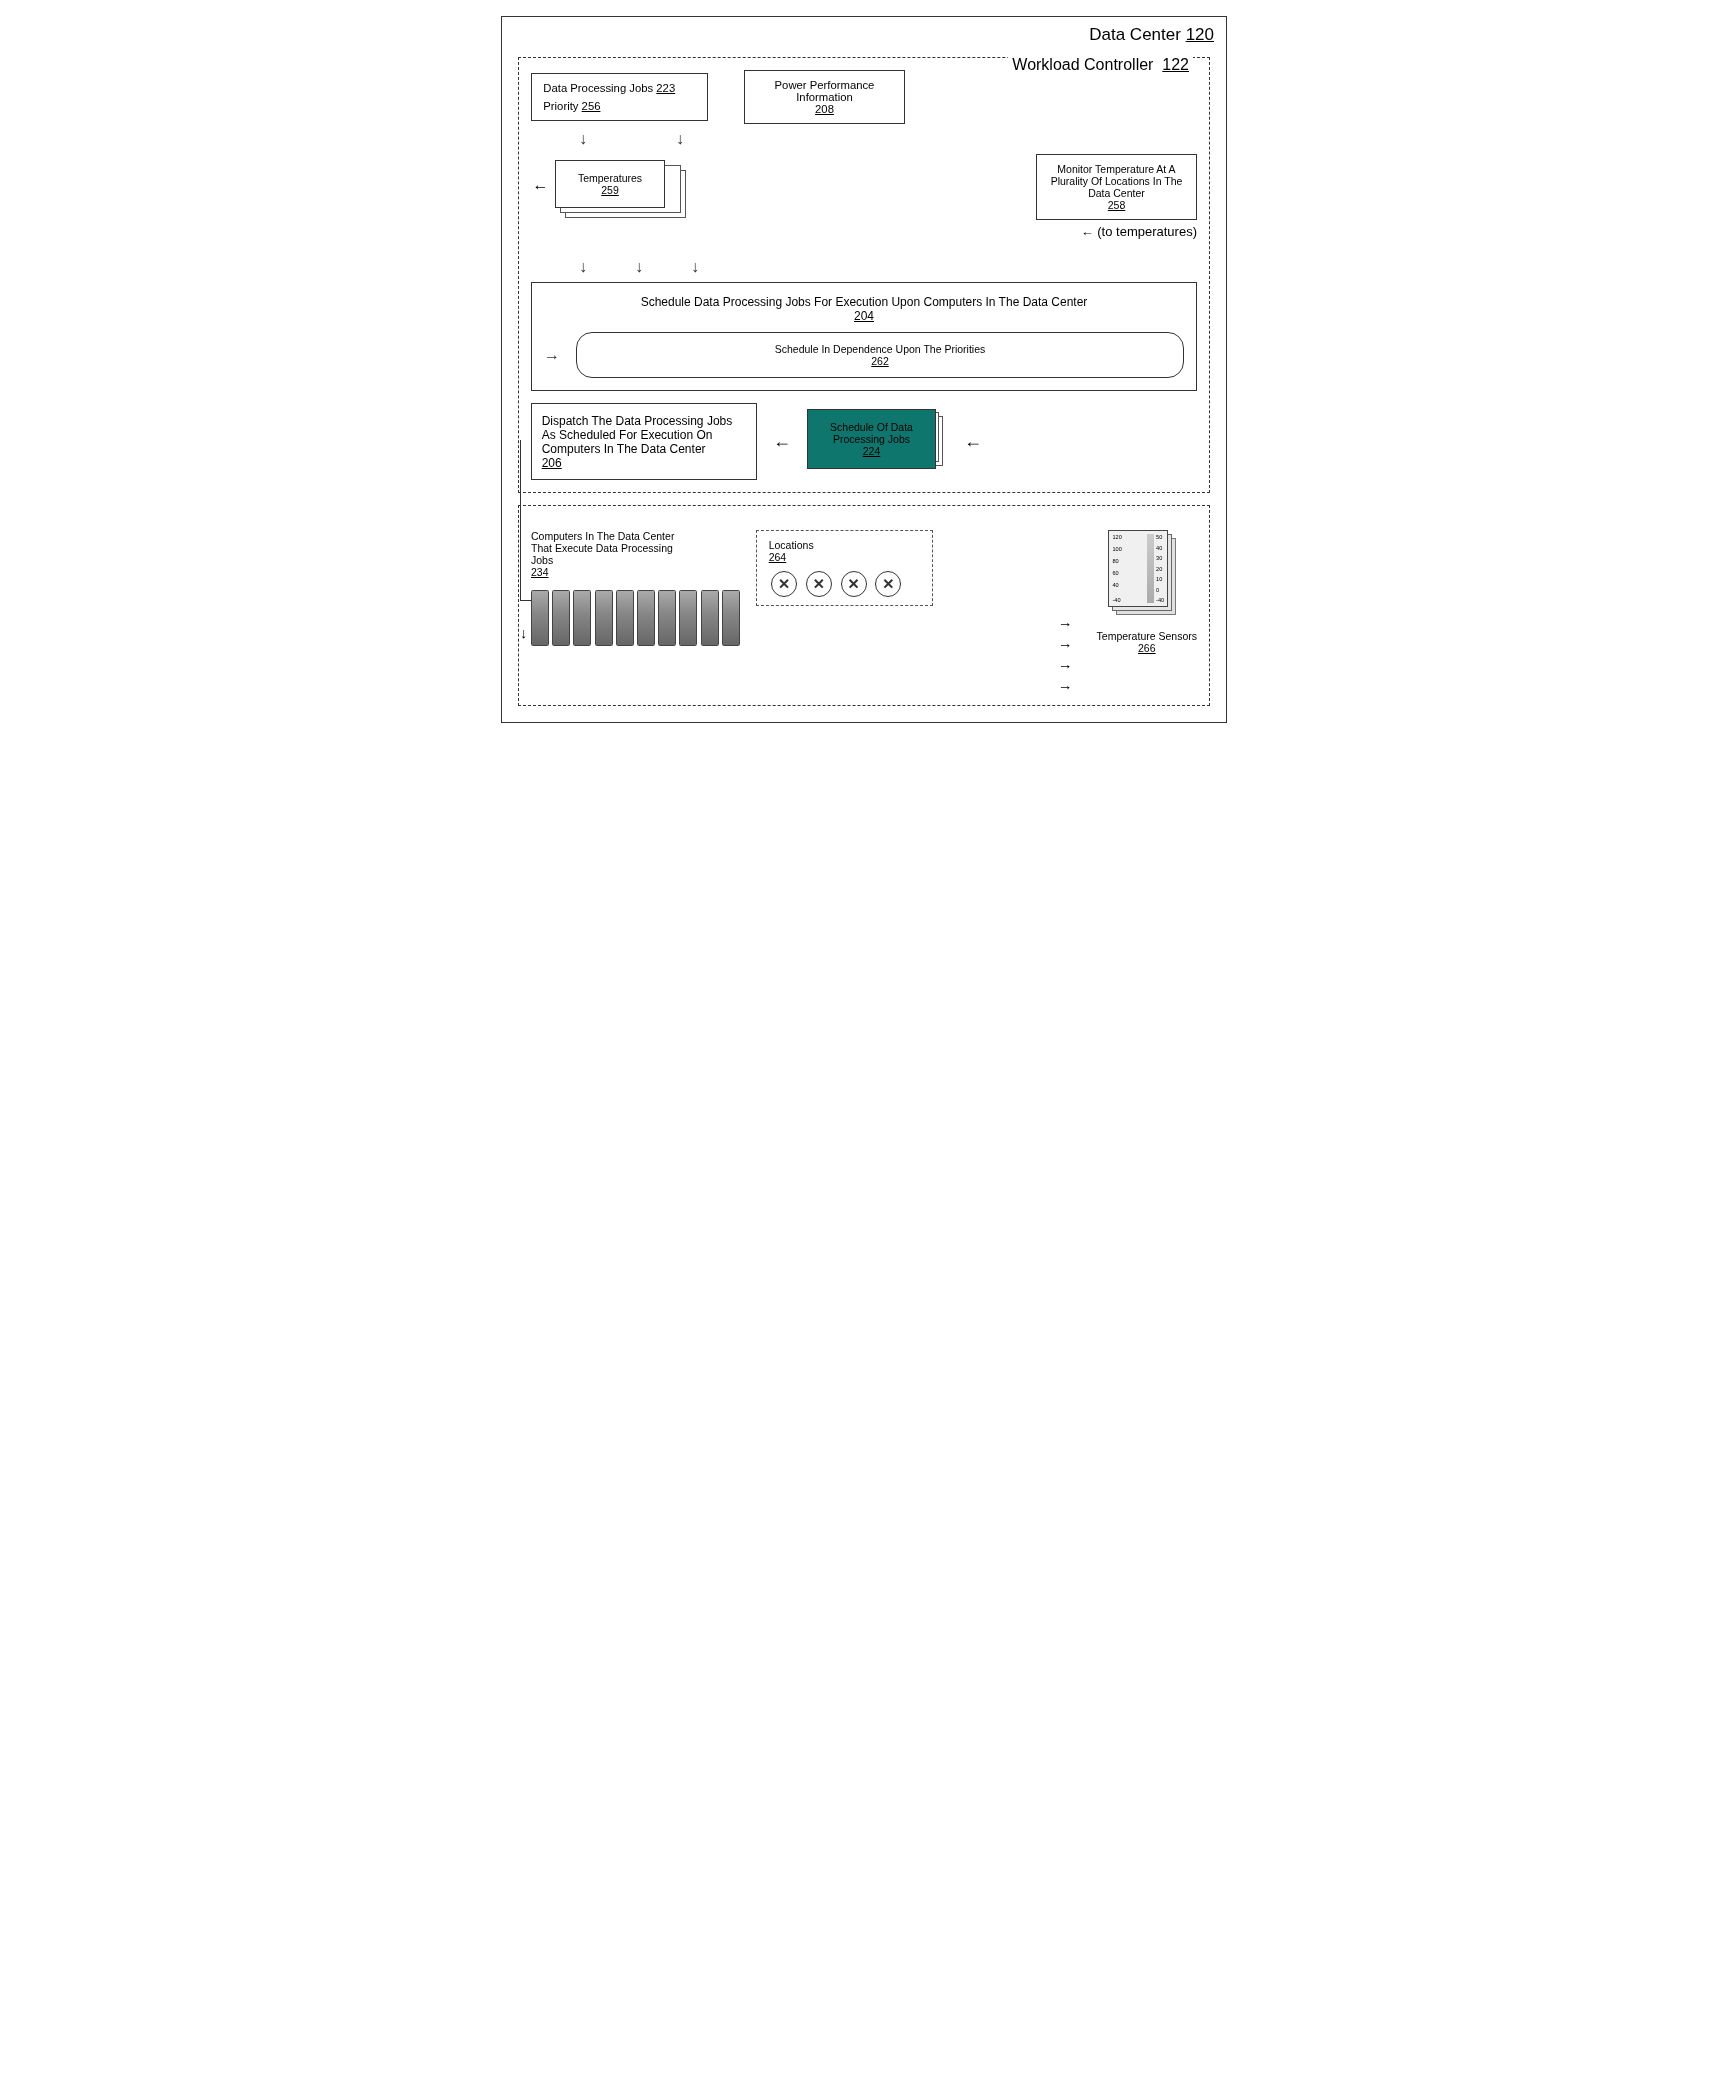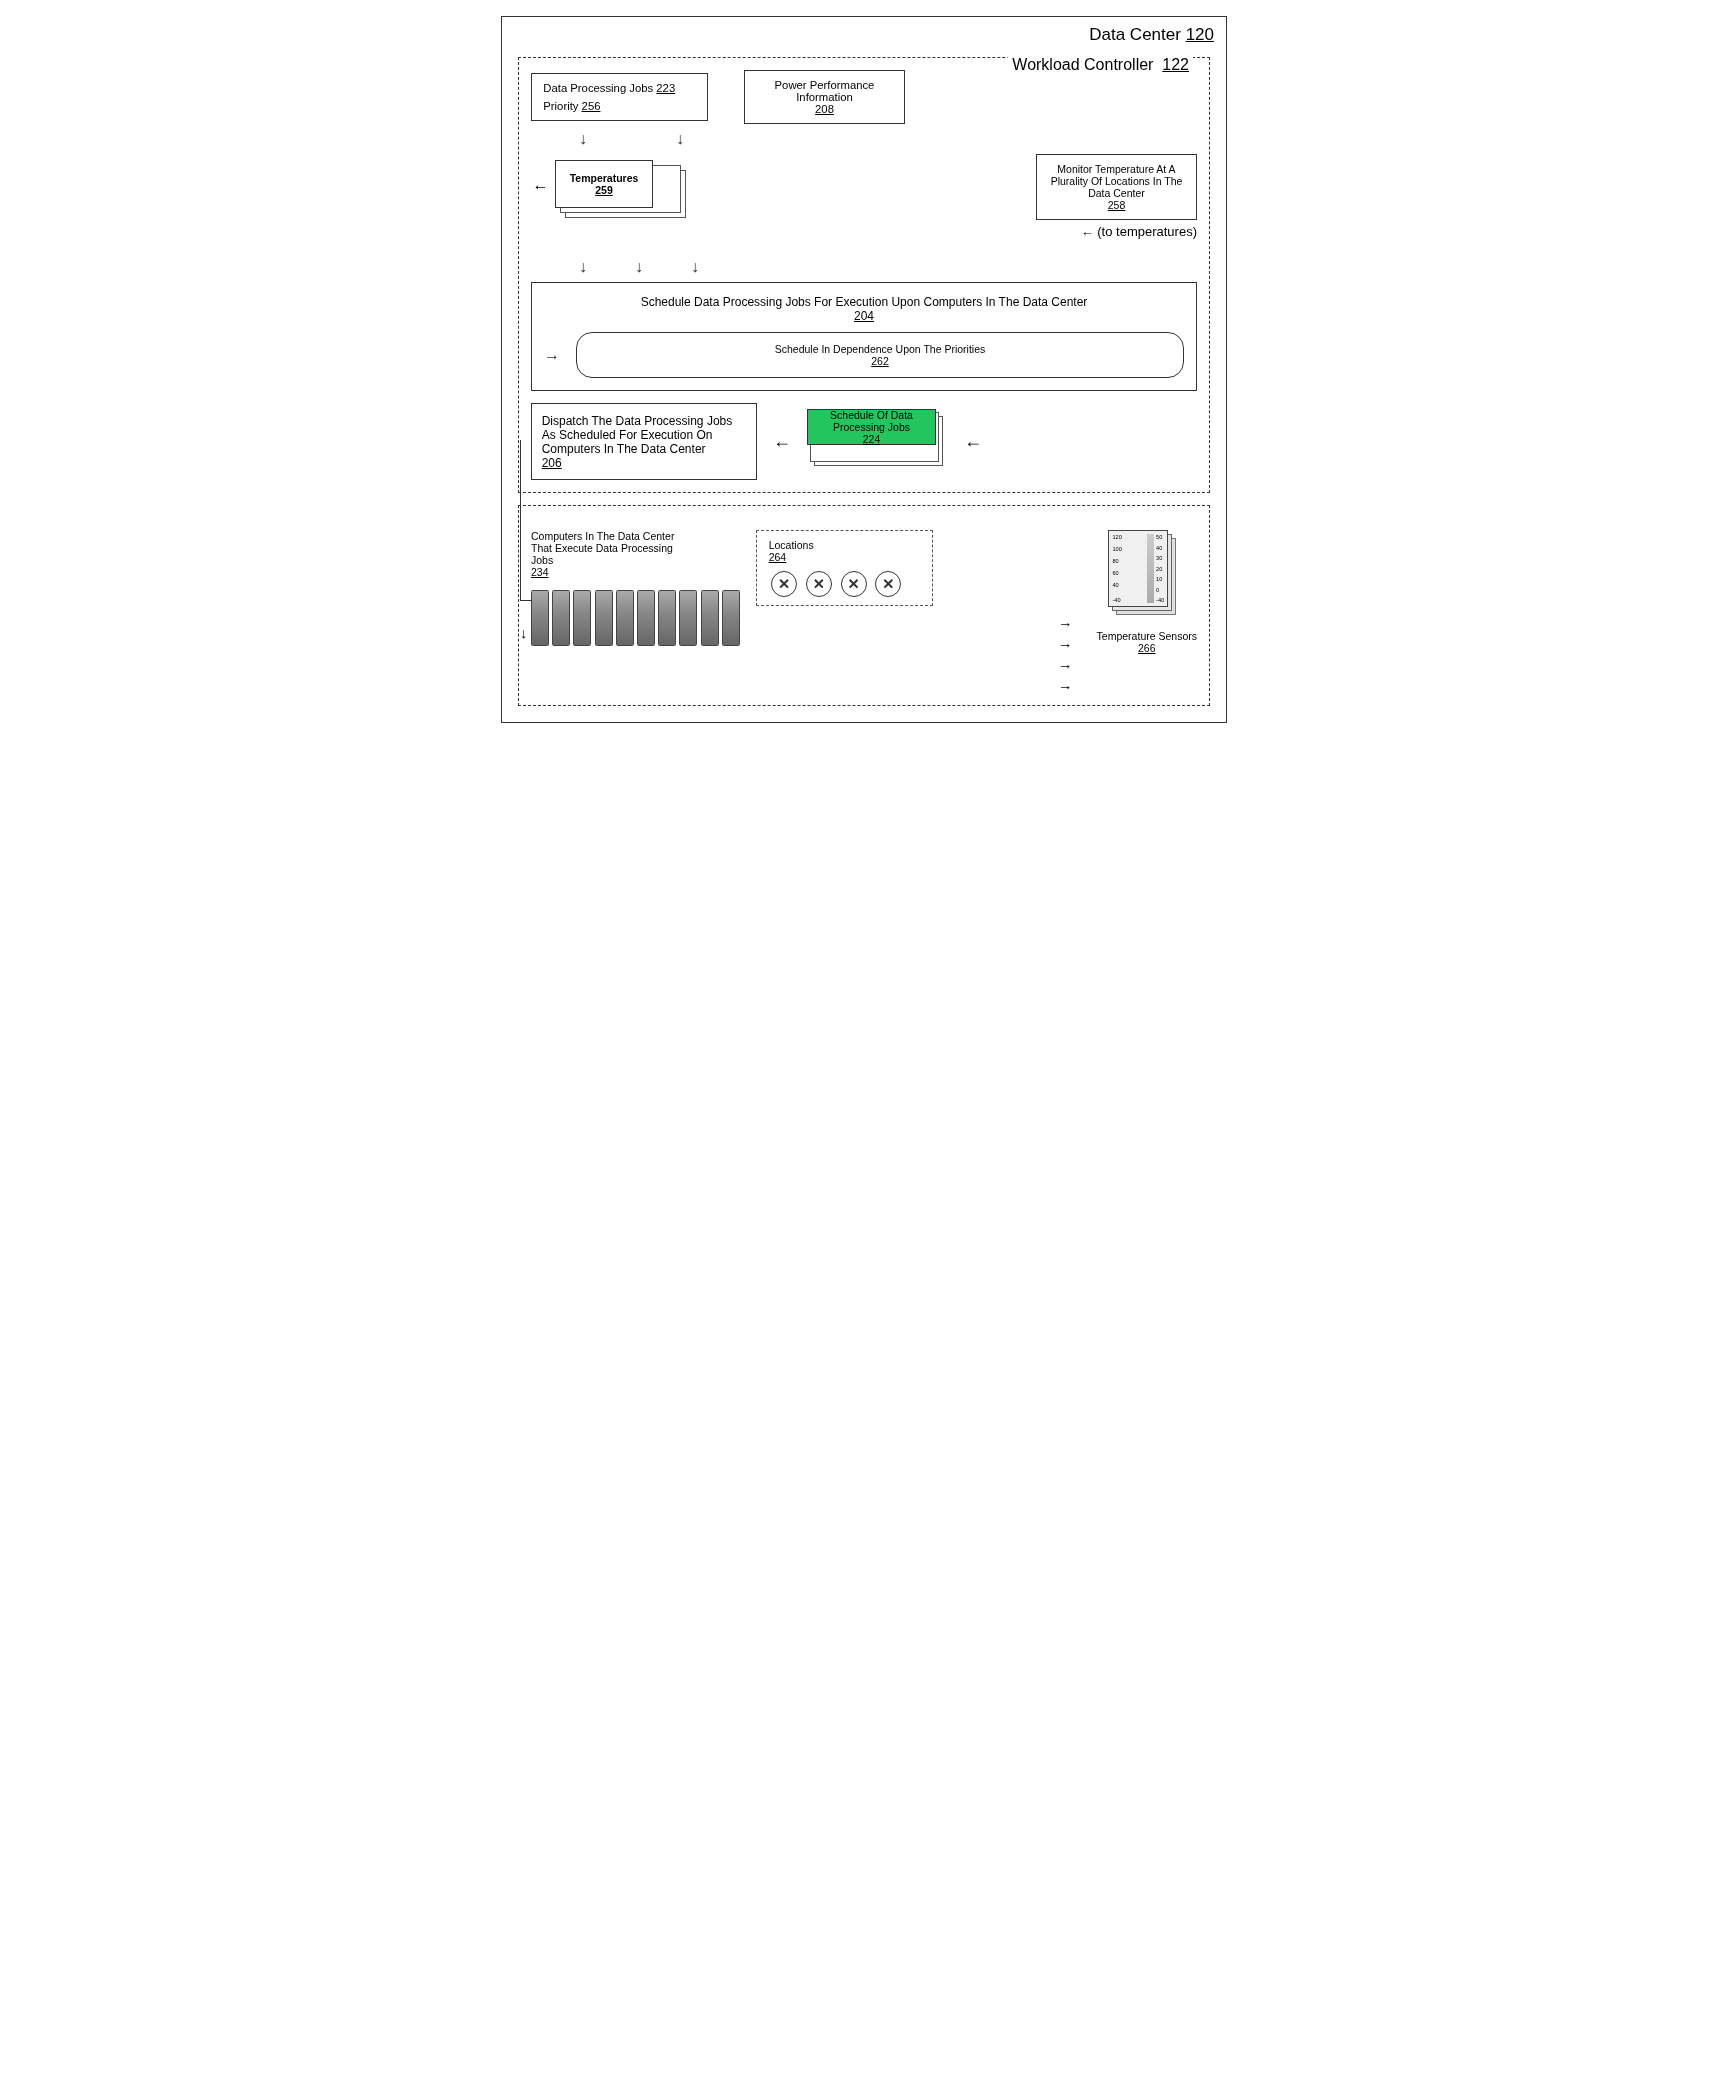--- a/index.html
+++ b/index.html
@@ -254,21 +254,21 @@
     </div>
 
     <div class="middle-row">
 
       <div style="position:relative; width:133px; height:73px; margin-left:24px;">
 
         <div style="position:absolute; top:9.7px; left:9.7px; width:121px; height:48px; border:1.6px solid #555; background:#fff;"></div>
 
         <div style="position:absolute; top:4.8px; left:4.8px; width:121px; height:48px; border:1.6px solid #555; background:#fff;"></div>
 
-        <div style="position:absolute; top:0px; left:0px; width:98px; height:48px; border:1.6px solid #333; background:#fff; display:flex; flex-direction:column; align-items:center; justify-content:center; text-align:center; font-size:10.5px;font-weight:bold;">
+        <div style="position:absolute; top:0px; left:0px; width:110px; height:48px; border:1.6px solid #333; background:#fff; display:flex; flex-direction:column; align-items:center; justify-content:center; text-align:center; font-size:10.5px;">
           <span>Temperatures</span>
           <div><u>259</u></div>
         </div>
 
         <div style="position:absolute; top:16px; left:-22.6px; font-size:16px;">←</div>
       </div>
 
       <div style="display:flex; flex-direction:column; align-items:center; margin-top:24px;">
       </div>
 
@@ -309,21 +309,21 @@
       <div class="dispatch-box">
         <span>Dispatch The Data Processing Jobs As Scheduled For Execution On Computers In The Data Center</span>
         <div><u>206</u></div>
       </div>
 
       <div style="font-size:18px;">←</div>
 
       <div style="position:relative; width:141px; height:65px;">
         <div style="position:absolute; top:6.5px; left:6.5px; width:129px; height:50px; border:1.6px solid #555; background:#fff; z-index:1;"></div>
         <div style="position:absolute; top:3.2px; left:3.2px; width:129px; height:50px; border:1.6px solid #555; background:#fff; z-index:2;"></div>
-        <div style="position:absolute; top:0; left:0; width:129px; height:36px; border:1.6px solid #333; background:#22c55e; display:flex; flex-direction:column; align-items:center; justify-content:center; text-align:center; font-size:10.5px; z-index:3;">
+        <div style="position:absolute; top:0; left:0; width:129px; height:60px; border:1.6px solid #333; background:#0f766e; display:flex; flex-direction:column; align-items:center; justify-content:center; text-align:center; font-size:10.5px; z-index:3;">
           <span>Schedule Of Data Processing Jobs</span>
           <div><u>224</u></div>
         </div>
       </div>
 
       <div style="font-size:18px;">←</div>
     </div>
   </div>
 
   <div class="data-center-bottom">

